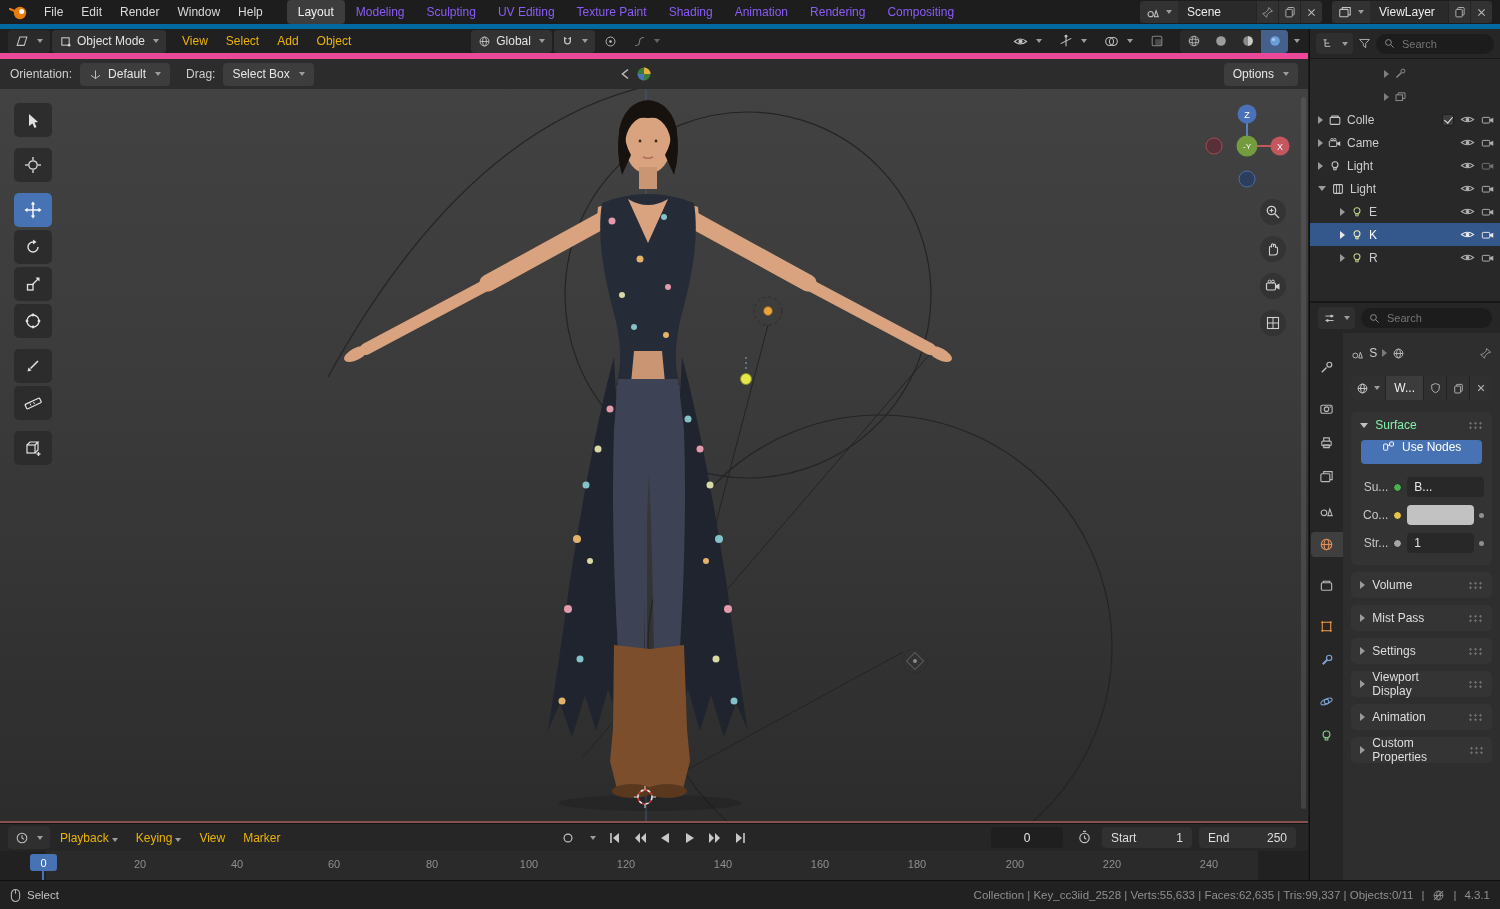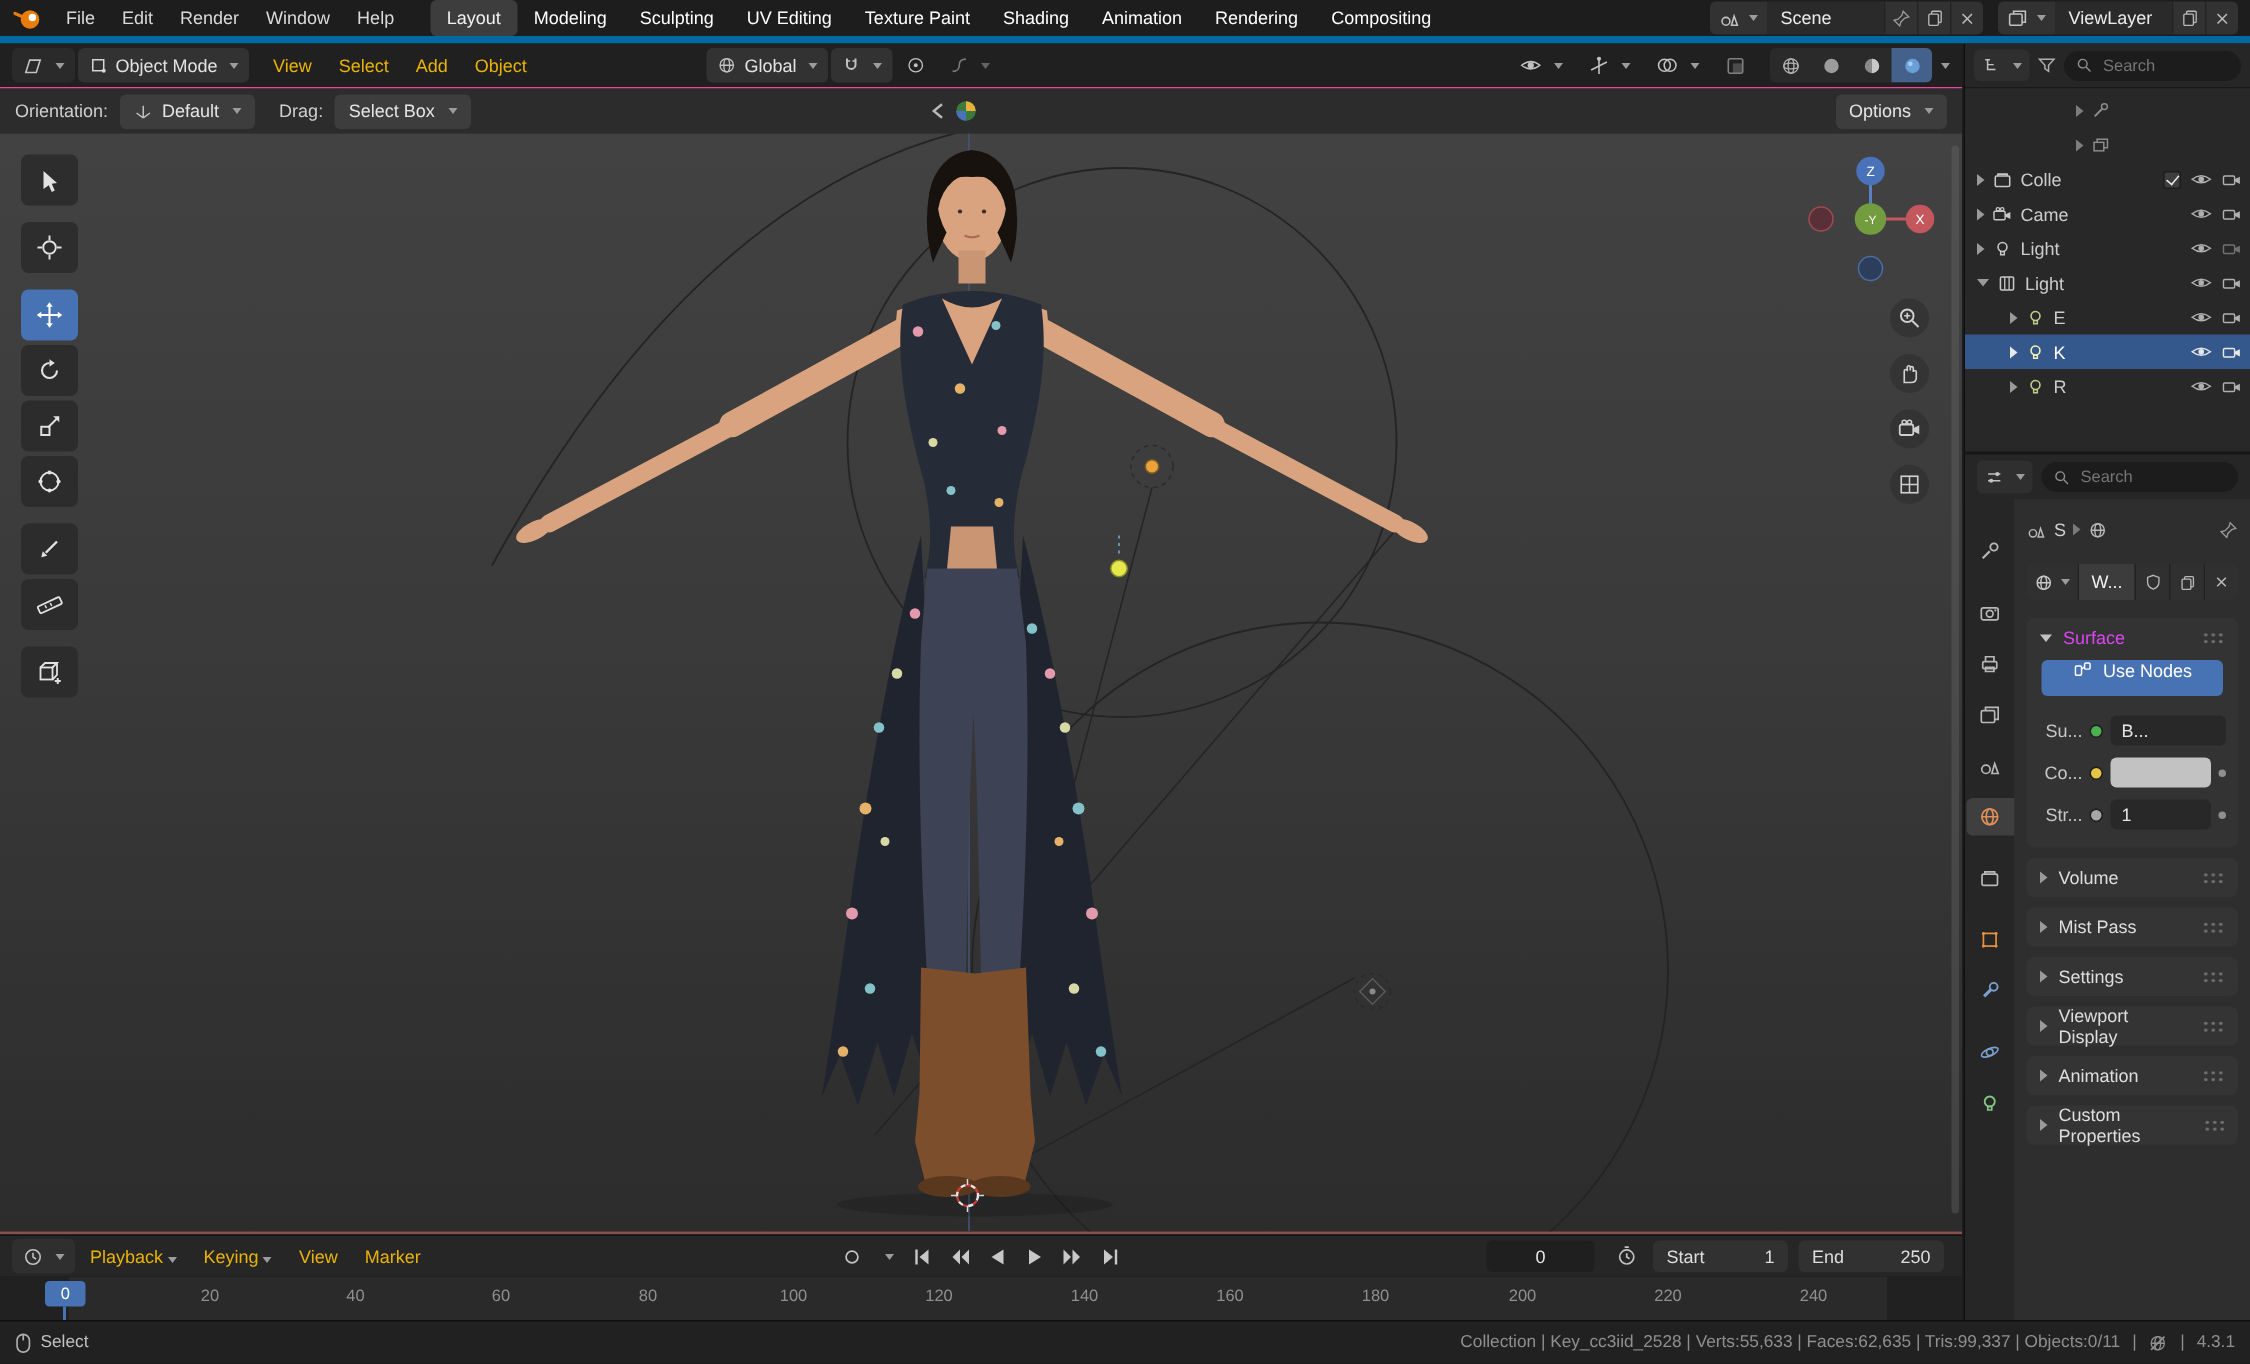--- a/index.html
+++ b/index.html
@@ -13,30 +13,30 @@
   .caret{ width:0;height:0;border-left:3.5px solid transparent;border-right:3.5px solid transparent;border-top:4px solid #9c9c9c;display:inline-block;margin-left:3px; }
   .tri-d{ width:0;height:0;border-left:4px solid transparent;border-right:4px solid transparent;border-top:5px solid #c2c2c2;display:inline-block; }
   .tri-r{ width:0;height:0;border-top:4px solid transparent;border-bottom:4px solid transparent;border-left:5px solid #9a9a9a;display:inline-block; }
   .grip{ margin-left:auto;width:15px;height:9px;background-image:radial-gradient(#7b7b7b 1px, transparent 1.3px);background-size:5px 4.5px;opacity:.85; }
 
   
   .topbar{ position:absolute;top:0;left:0;width:1500px;height:29px;background:#1d1d1d;display:flex;align-items:center;padding:0 8px;border-bottom:5px solid #0369a1; }
   .logo{ width:22px;height:22px;margin-right:6px; }
   .menu-item{ padding:0 8px;height:22px;line-height:22px;border-radius:3px;color:#dadada; }
   .ws-tabs{ display:flex;margin-left:16px;align-items:center; }
-  .ws-tab{ padding:0 11px;height:24px;line-height:24px;color:#ffffff;border-radius:4px;white-space:nowrap; }
+  .ws-tab{ padding:0 11px;height:24px;line-height:24px;color:#8b5cf6;border-radius:4px;white-space:nowrap; }
   .ws-tab.active{ background:#3d3d3d;color:#f1f1f1; }
   .id-widgets{ margin-left:auto;display:flex;align-items:center;gap:10px; }
   .id-widget{ display:flex;align-items:center;height:22px;background:#2a2a2a;border-radius:4px;overflow:hidden; }
   .id-browse{ display:flex;align-items:center;gap:3px;padding:0 6px;height:22px;background:#323232; }
   .id-name{ padding:0 9px;min-width:78px;color:#ececec; }
   .id-btn{ width:22px;height:22px;display:flex;align-items:center;justify-content:center;background:#323232;border-left:1px solid #242424; }
 
   
-  .vph{ position:absolute;top:29px;left:0;width:1308px;height:30px;background:#202020;display:flex;align-items:center;padding:0 8px;gap:2px;border-bottom:1px solid #ec4899; }
+  .vph{ position:absolute;top:29px;left:0;width:1308px;height:30px;background:#202020;display:flex;align-items:center;padding:0 8px;gap:2px;border-bottom:6px solid #ec4899; }
   .hdr-btn{ display:inline-flex;align-items:center;gap:5px;height:23px;padding:0 7px;border-radius:4px;background:#323232;color:#e2e2e2; }
   .hdr-flat{ padding:0 8px;height:22px;line-height:22px;color:#eab308;border-radius:3px; }
   .grp{ display:flex;align-items:center;gap:2px; }
   .vph .mid{ margin-left:110px; }
   .vph .right{ margin-left:auto;display:flex;align-items:center;gap:3px; }
   .shade-group{ display:flex;align-items:center;background:#2a2a2a;border-radius:4px;overflow:hidden;margin-left:6px; }
   .shade-btn{ width:27px;height:23px;display:flex;align-items:center;justify-content:center; }
   .shade-btn.active{ background:#44618c; }
 
   .tsr{ position:absolute;top:59px;left:0;width:1308px;height:30px;background:#2c2c2c;display:flex;align-items:center;padding:0 10px;gap:8px; }
@@ -91,21 +91,21 @@
   .ptab.active{ background:#3f3f3f; }
   .pgap{ margin-top:7px; }
   .props-content{ flex:1;padding:9px 8px 0 8px;background:#2e2e2e; }
   .breadcrumb{ display:flex;align-items:center;gap:5px;height:22px;color:#cfcfcf; }
   .datablock{ display:flex;align-items:center;margin-top:12px;height:24px; }
   .db-browse{ display:flex;align-items:center;gap:2px;height:24px;padding:0 5px;background:#303030;border-radius:4px 0 0 4px;border-right:1px solid #222; }
   .db-name{ flex:1;height:24px;display:flex;align-items:center;padding:0 8px;background:#3c3c3c;color:#efefef; }
   .db-btn{ width:23px;height:24px;display:flex;align-items:center;justify-content:center;background:#303030;border-left:1px solid #222; }
   .db-btn.last{ border-radius:0 4px 4px 0; }
   .panel{ margin-top:12px;background:#333333;border-radius:5px;padding-bottom:8px; }
-  .panel-hdr{ height:26px;display:flex;align-items:center;gap:7px;padding:0 9px;color:#d946ef; }
+  .panel-hdr{ height:26px;display:flex;align-items:center;gap:7px;padding:0 9px;color:#86efac; }
   .use-nodes{ margin:2px 10px 9px 10px;height:24px;width:calc(100% - 20px);background:#4772b3;border-radius:4px;color:#fff;display:flex;align-items:flex-start;justify-content:center;gap:7px; }
   .prop-row{ display:flex;align-items:center;gap:5px;padding:4px 8px 4px 4px; }
   .plabel{ width:33px;text-align:right;color:#c6c6c6;white-space:nowrap;overflow:hidden; }
   .socket{ width:9px;height:9px;border-radius:50%;border:1px solid #1e1e1e;flex:none; }
   .socket.green{ background:#4caf50; } .socket.yellow{ background:#e6c447; } .socket.gray{ background:#a6a6a6; }
   .pfield{ flex:1;height:20px;background:#282828;border-radius:4px;display:flex;align-items:center;padding:0 7px;color:#e6e6e6;gap:5px;min-width:0; }
   .color-swatch{ flex:1;height:20px;border-radius:4px;background:#c2c2c2; }
   .decor-dot{ width:5px;height:5px;border-radius:50%;background:#8f8f8f;flex:none; }
   .cpanel{ margin-top:7px;height:26px;background:#343434;border-radius:5px;display:flex;align-items:center;gap:7px;padding:0 9px;color:#dedede; }
 

